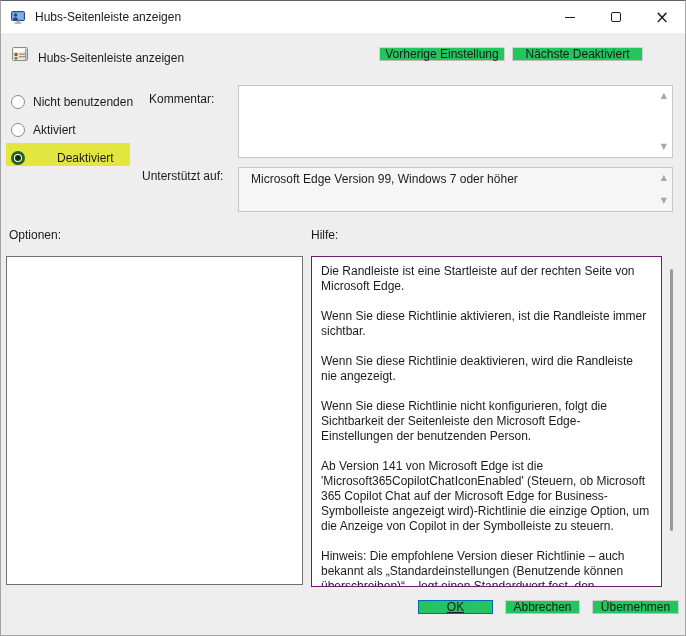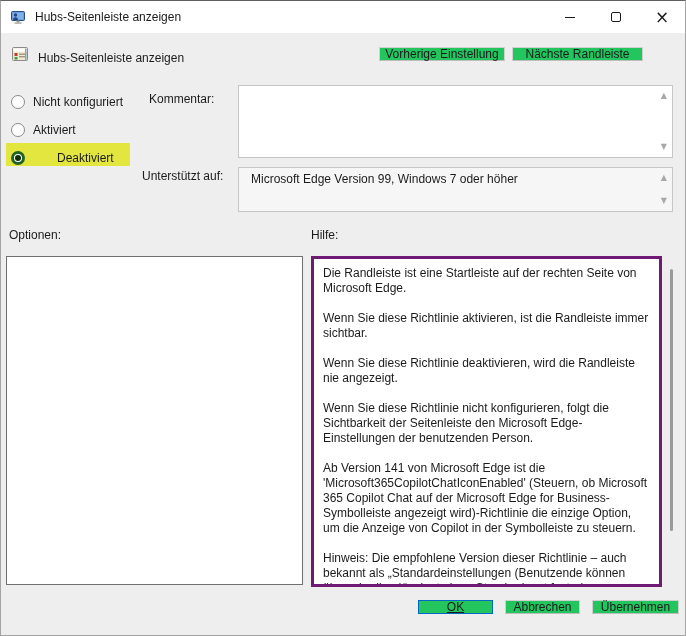--- a/index.html
+++ b/index.html
@@ -83,21 +83,21 @@
 
   
   .label-options { position: absolute; left: 8px; top: 227px; font-size: 12px; }
   .label-help { position: absolute; left: 310px; top: 227px; font-size: 12px; }
   .options-panel {
     position: absolute; left: 5px; top: 255px; width: 297px; height: 329px;
     background: #ffffff; border: 1px solid #707070;
   }
   .help-panel {
     position: absolute; left: 310px; top: 255px; width: 351px; height: 331px;
-    background: #ffffff; border: 3px solid #701a75;
+    background: #ffffff; border: 1px solid #701a75;
     padding: 7px 9px; overflow: hidden;
   }
   .help-panel p { font-size: 12px; line-height: 15px; margin-bottom: 15px; color: #1b1b1b; }
   .help-scroll-thumb {
     position: absolute; left: 669px; top: 268px; width: 3px; height: 262px;
     background: #9a9a9a; border-radius: 2px;
   }
 
   
   .btn-ok   { left: 417px; top: 599px; width: 75px; border-color: #0067c0; text-decoration: underline; }
@@ -136,26 +136,26 @@
     <rect x="1.5" y="2.5" width="15" height="13" rx="1" fill="#efe9d2" stroke="#8a8a8a" stroke-width="1"></rect>
     <rect x="2.5" y="3.5" width="13" height="3" fill="#ffffff"></rect>
     <rect x="3.5" y="8" width="3" height="3" fill="#c23b2e"></rect>
     <rect x="3.5" y="12" width="3" height="2.5" fill="#3f9c3f"></rect>
     <rect x="8" y="8.5" width="7" height="1.4" fill="#9a9684"></rect>
     <rect x="8" y="11" width="7" height="1.4" fill="#9a9684"></rect>
     <rect x="14" y="3.5" width="1.5" height="12" fill="#7fa8d0"></rect>
   </svg>
   <span class="setting-name">Hubs-Seitenleiste anzeigen</span>
   <button class="btn btn-prev">Vorherige Einstellung</button>
-  <button class="btn btn-next">Nächste Randleiste</button>
+  <button class="btn btn-next">Nächste Deaktiviert</button>
 
   <div class="highlight"></div>
   <div class="radio-row radio-row-1">
     <span class="radio-circle"></span>
-    <span class="radio-label">Nicht konfiguriert</span>
+    <span class="radio-label">Nicht benutzenden</span>
   </div>
   <div class="radio-row radio-row-2">
     <span class="radio-circle"></span>
     <span class="radio-label">Aktiviert</span>
   </div>
   <div class="radio-row radio-row-3">
     <span class="radio-circle checked"></span>
     <span class="radio-label">Deaktiviert</span>
   </div>
 

